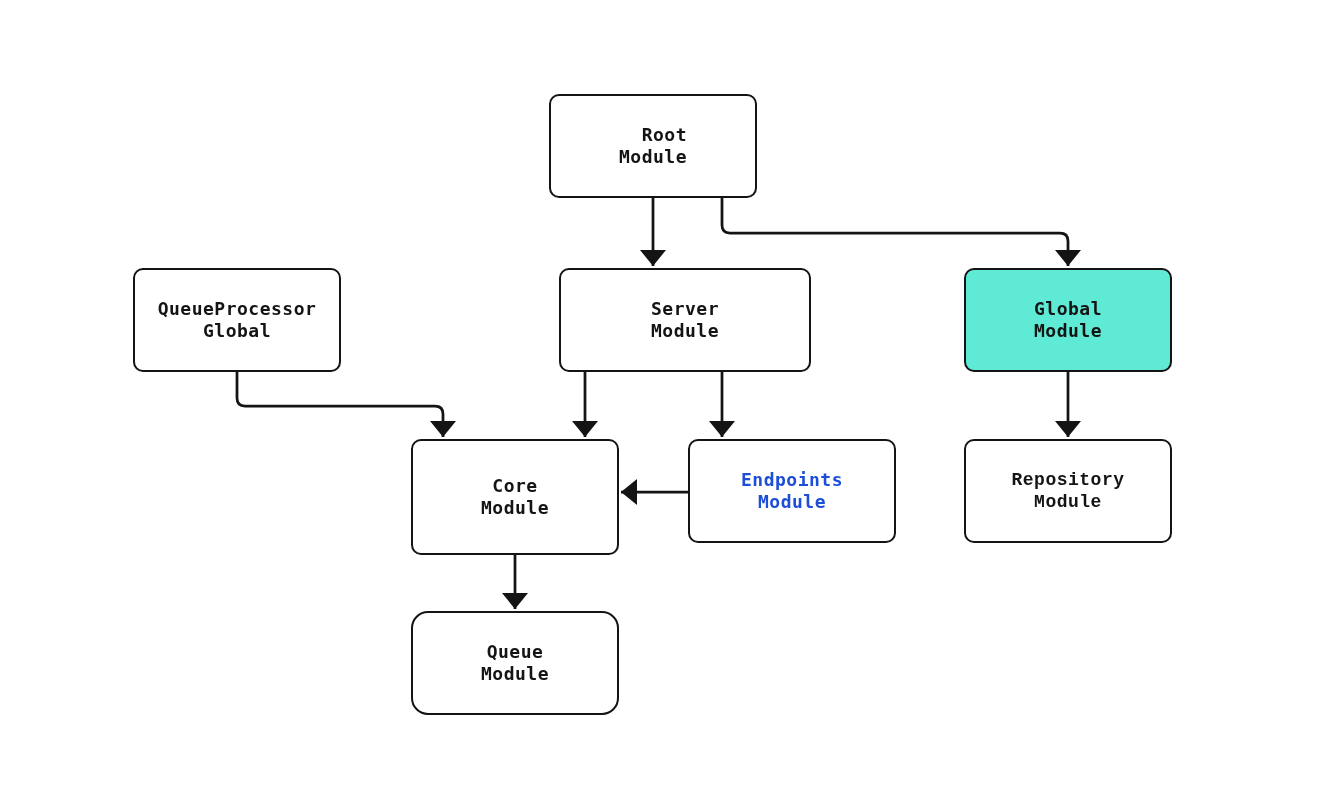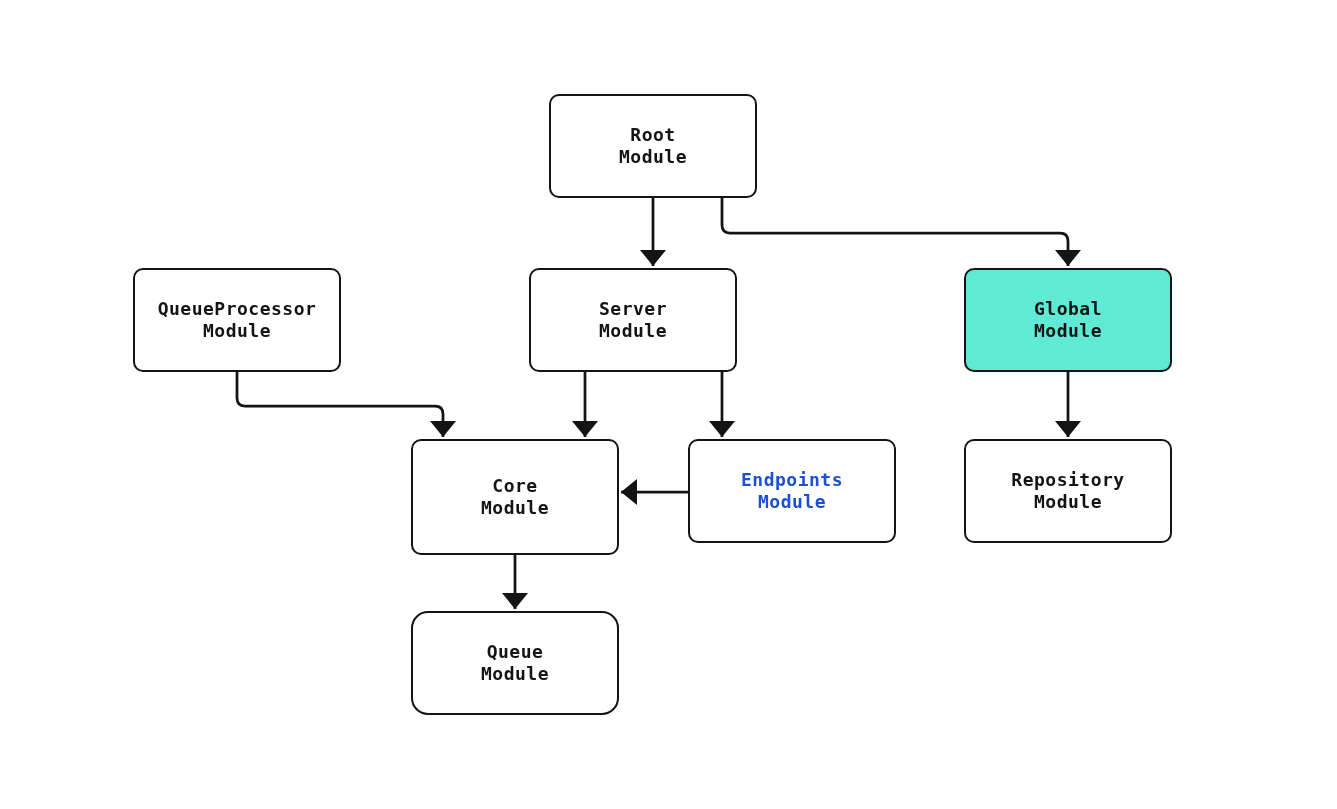--- a/index.html
+++ b/index.html
@@ -76,45 +76,45 @@
       <polygon points="722,437 709,421 735,421" class="arrowhead" fill="#141414"></polygon>
       <path d="M 688 492 L 621 492" class="edge" stroke="#141414"></path>
       <polygon points="621,492 637,479 637,505" class="arrowhead" fill="#141414"></polygon>
       <path d="M 1068 372 L 1068 437" class="edge" stroke="#141414"></path>
       <polygon points="1068,437 1055,421 1081,421" class="arrowhead" fill="#141414"></polygon>
       <path d="M 515 543 L 515 609" class="edge" stroke="#141414"></path>
       <polygon points="515,609 502,593 528,593" class="arrowhead" fill="#141414"></polygon>
     </svg>
   <div id="node-layer">
       <div class="node" style="left: 549px; top: 94px; width: 208px; height: 104px; background: rgb(255, 255, 255); border-color: rgb(20, 20, 20);">
-        <div class="node-label" style="color: rgb(20, 20, 20);">Root
+        <div class="node-label" style="color: rgb(20, 20, 20); text-align: right;">Root
 Module</div>
       </div>
       <div class="node" style="left: 133px; top: 268px; width: 208px; height: 104px; background: rgb(255, 255, 255); border-color: rgb(20, 20, 20);">
         <div class="node-label" style="color: rgb(20, 20, 20);">QueueProcessor
-Module</div>
+Global</div>
       </div>
-      <div class="node" style="left: 529px; top: 268px; width: 208px; height: 104px; background: rgb(255, 255, 255); border-color: rgb(20, 20, 20);">
+      <div class="node" style="left: 559px; top: 268px; width: 252px; height: 104px; background: rgb(255, 255, 255); border-color: rgb(20, 20, 20);">
         <div class="node-label" style="color: rgb(20, 20, 20);">Server
 Module</div>
       </div>
       <div class="node" style="left: 964px; top: 268px; width: 208px; height: 104px; background: #5eead4; border-color: rgb(20, 20, 20);">
         <div class="node-label" style="color: rgb(20, 20, 20);">Global
 Module</div>
       </div>
       <div class="node" style="left: 411px; top: 439px; width: 208px; height: 116px; background: rgb(255, 255, 255); border-color: rgb(20, 20, 20);">
         <div class="node-label" style="color: rgb(20, 20, 20);">Core
 Module</div>
       </div>
       <div class="node" style="left: 688px; top: 439px; width: 208px; height: 104px; background: rgb(255, 255, 255); border-color: rgb(20, 20, 20);">
         <div class="node-label" style="color: #1d4ed8;">Endpoints
 Module</div>
       </div>
       <div class="node" style="left: 964px; top: 439px; width: 208px; height: 104px; background: rgb(255, 255, 255); border-color: rgb(20, 20, 20);">
-        <div class="node-label" style="color: rgb(20, 20, 20);">Repository
+        <div class="node-label" style="color: rgb(20, 20, 20); font-family: Liberation Mono, monospace;">Repository
 Module</div>
       </div>
       <div class="node" style="left: 411px; top: 611px; width: 208px; height: 104px; background: rgb(255, 255, 255); border-color: rgb(20, 20, 20); border-radius: 17px;">
         <div class="node-label" style="color: rgb(20, 20, 20);">Queue
 Module</div>
       </div>
     </div>
 </div>
 
 </body></html>

